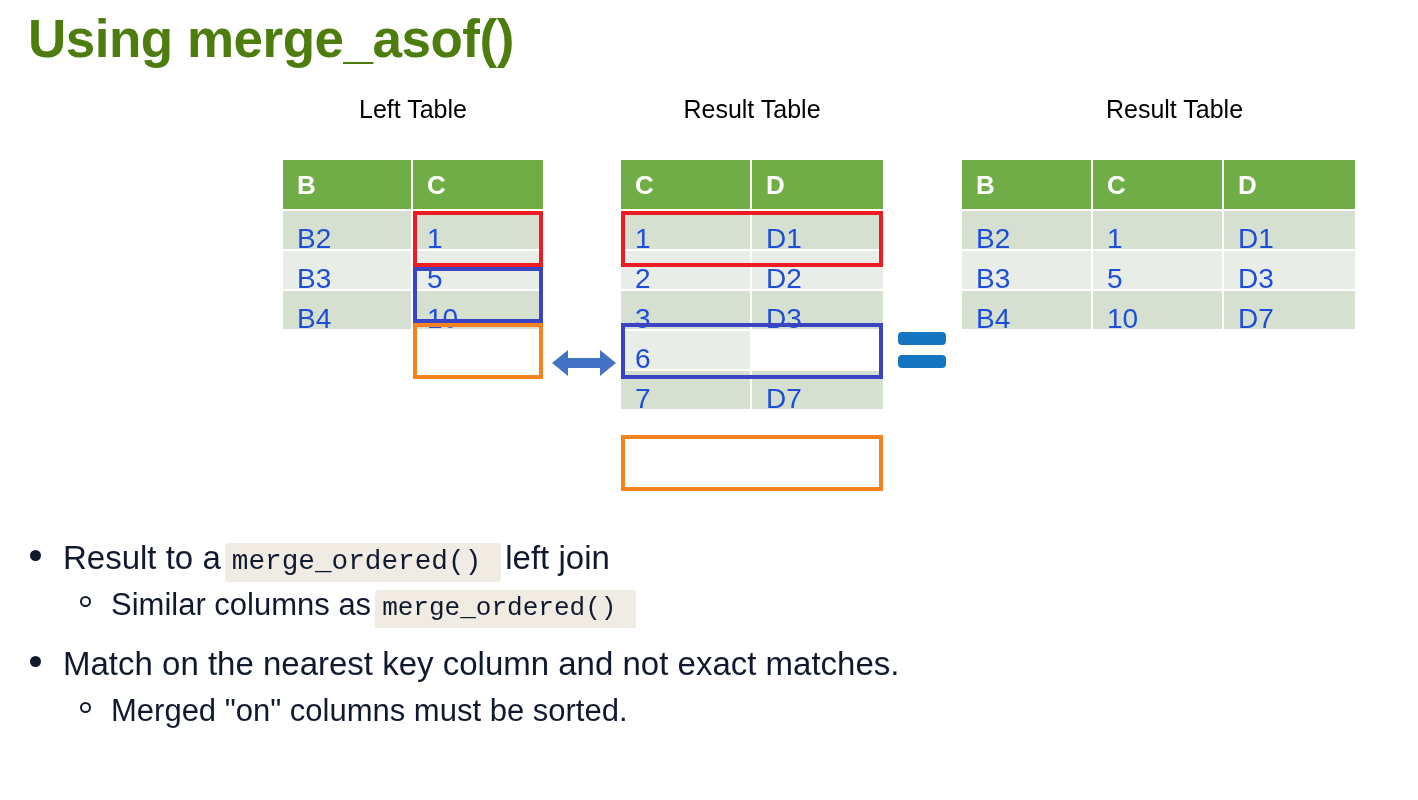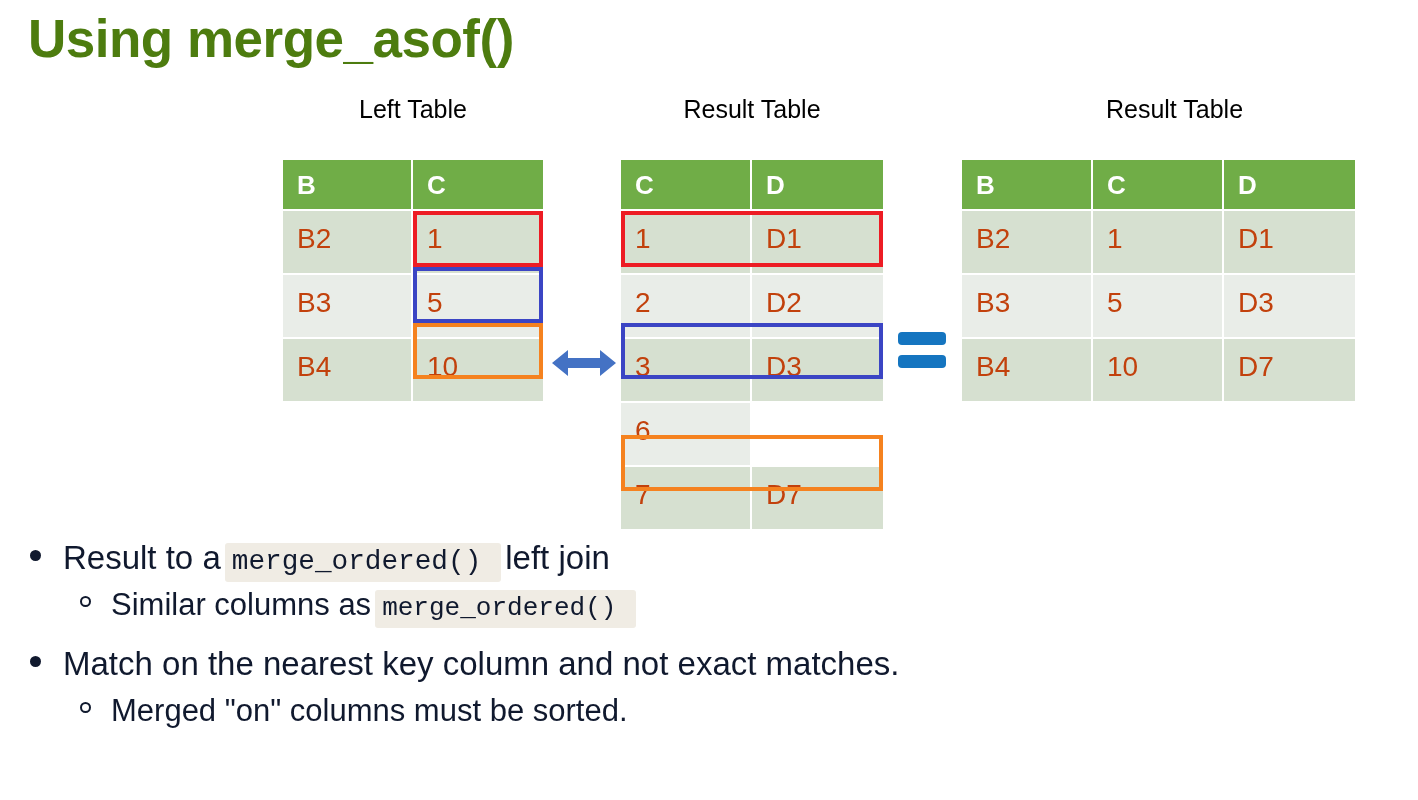--- a/index.html
+++ b/index.html
@@ -62,22 +62,22 @@
     line-height: 51px;
     padding: 0 0 0 14px;
     box-sizing: border-box;
     border-right: 2px solid #ffffff;
     border-bottom: 2px solid #ffffff;
   }
   .dtable .hcell.last { border-right: none; }
 
   .dtable .dcell {
     font-size: 28px;
-    color: #c2410c;
-    height: 64px;
+    color: #1d4ed8;
+    height: 40px;
     line-height: 56px;
     padding: 0 0 0 14px;
     box-sizing: border-box;
     border-right: 2px solid #ffffff;
     border-bottom: 2px solid #ffffff;
     position: relative;
   }
   .dtable .dcell.last { border-right: none; }
   .row-a .dcell { background: #d6e0d0; }
   .row-b .dcell { background: #e9ede8; }

